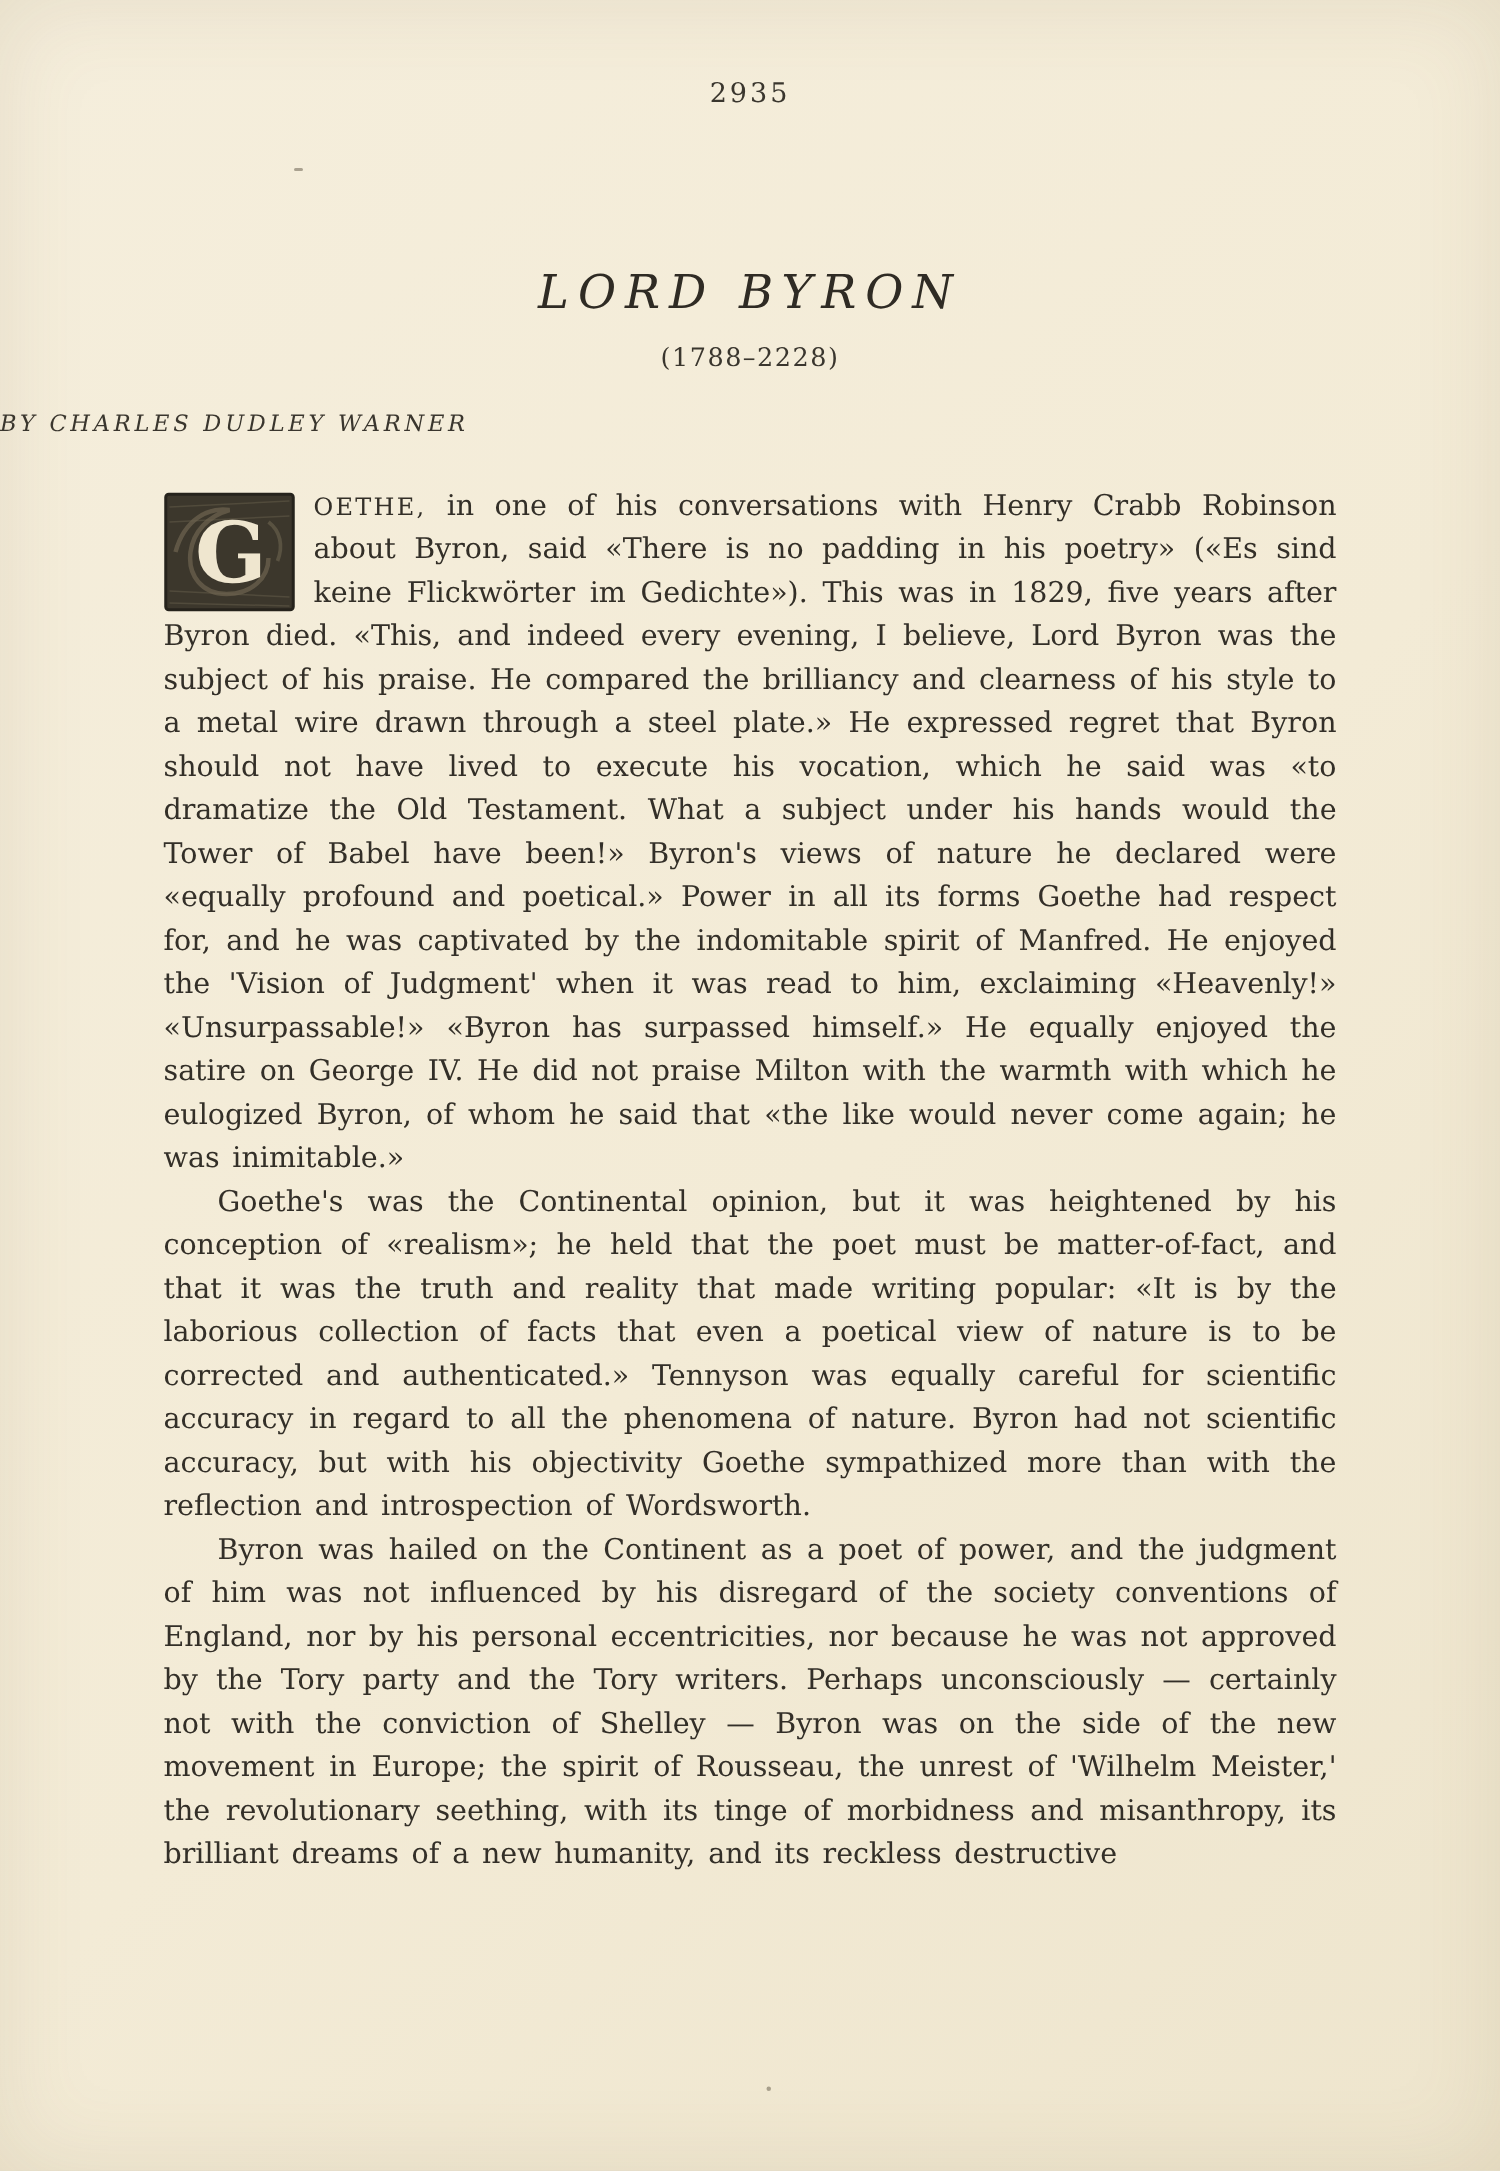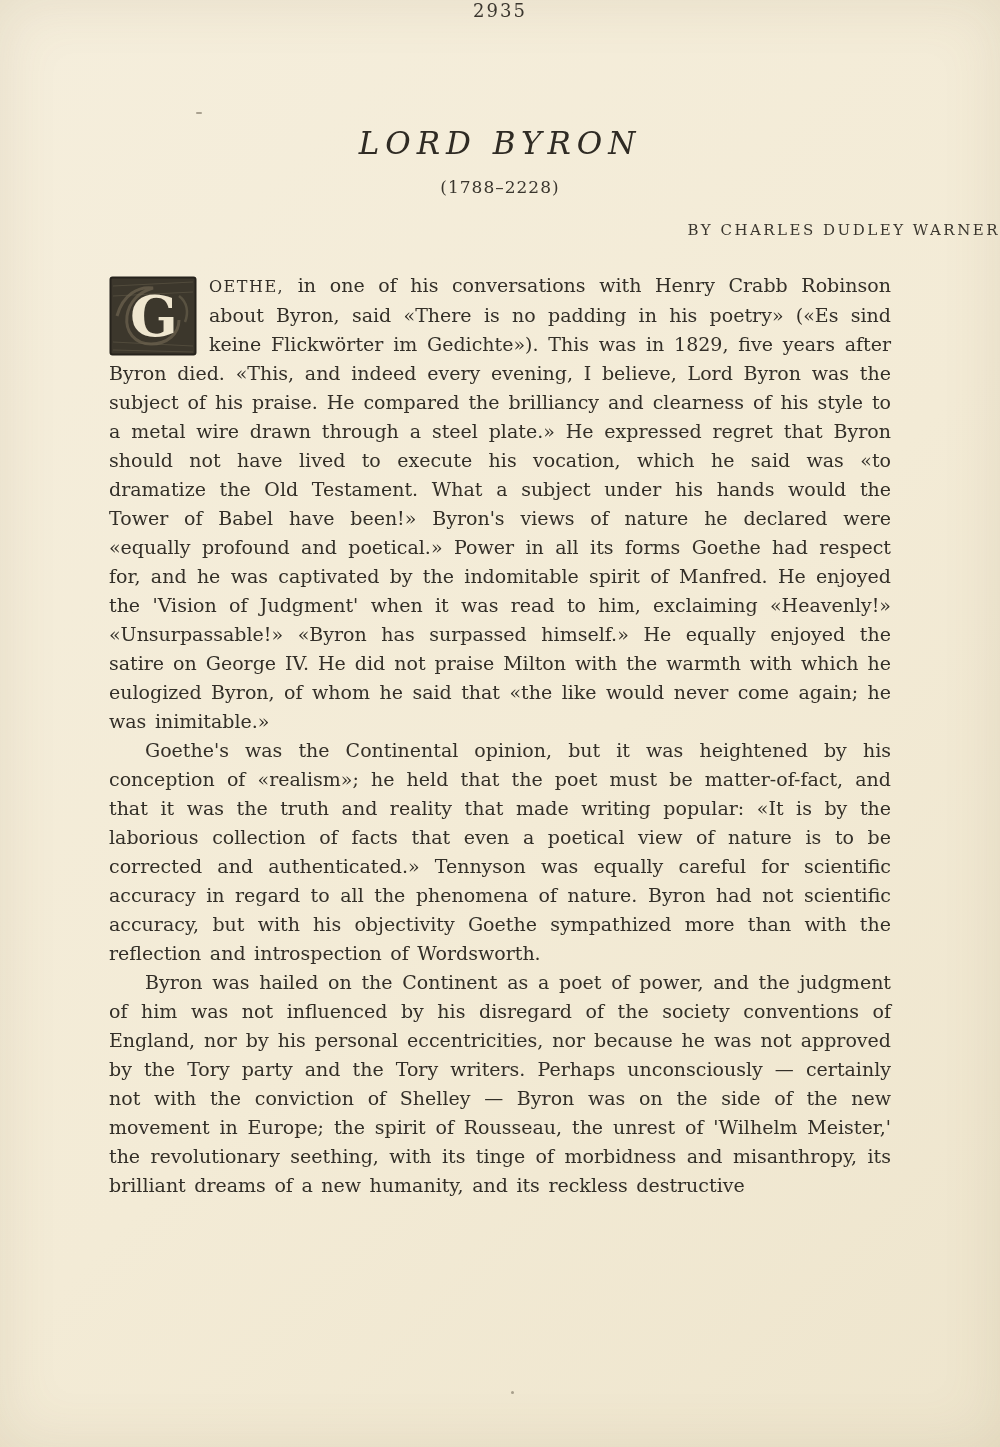--- a/index.html
+++ b/index.html
@@ -12,20 +12,21 @@
     width: 1000px;
     height: 1447px;
     margin: 0 auto;
     background: linear-gradient(135deg, #f5eedc 0%, #f3ebd6 55%, #eee5cd 100%);
     color: #33302a;
     font-family: "DejaVu Serif", "Liberation Serif", serif;
     box-shadow: inset 0 0 60px rgba(120,100,60,0.12);
     overflow: hidden;
   }
   .folio {
+    padding-top: 52px;
     text-align: center;
     font-size: 18px;
     letter-spacing: 2px;
     color: #3a362e;
   }
   .title {
     margin-top: 104px;
     text-align: center;
     font-size: 31px;
     letter-spacing: 6px;
@@ -34,24 +35,25 @@
   }
   .dates {
     margin-top: 16px;
     text-align: center;
     font-size: 17px;
     letter-spacing: 1px;
     color: #3a362e;
   }
   .byline {
     margin-top: 24px;
-    text-align: right;
+    text-align: left;
     font-size: 15px;
     letter-spacing: 2.5px;
     color: #3a362e;
+    font-style: italic;
   }
   .body {
     width: 782px;
     margin: 32px auto 0 auto;
     font-size: 19px;
     line-height: 29px;
     text-align: justify;
     word-spacing: 2.5px;
     color: #332f28;
   }

